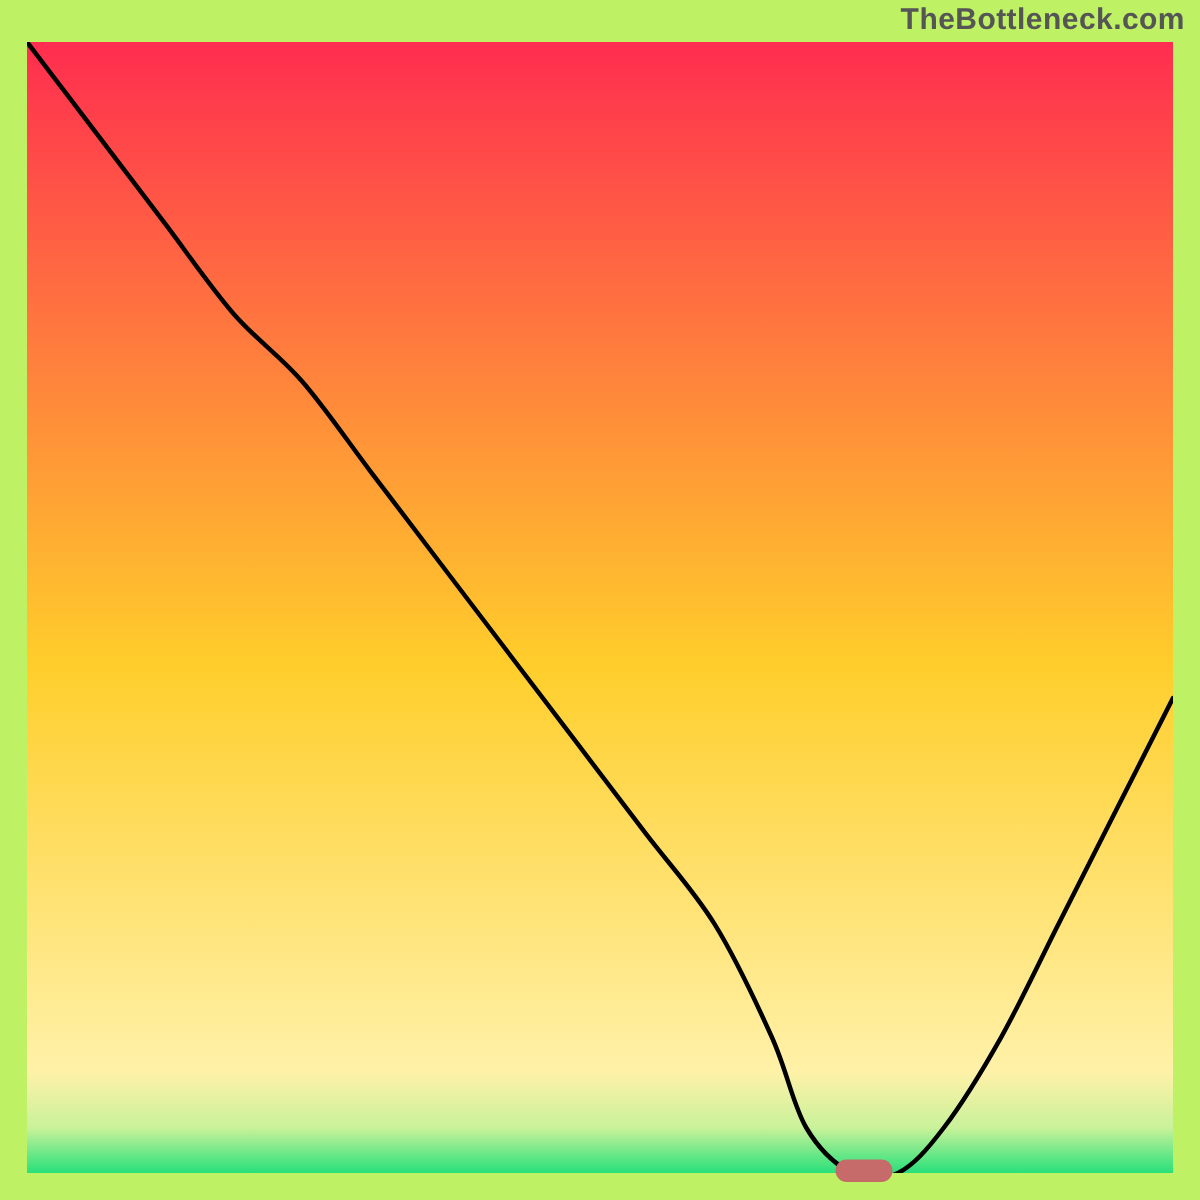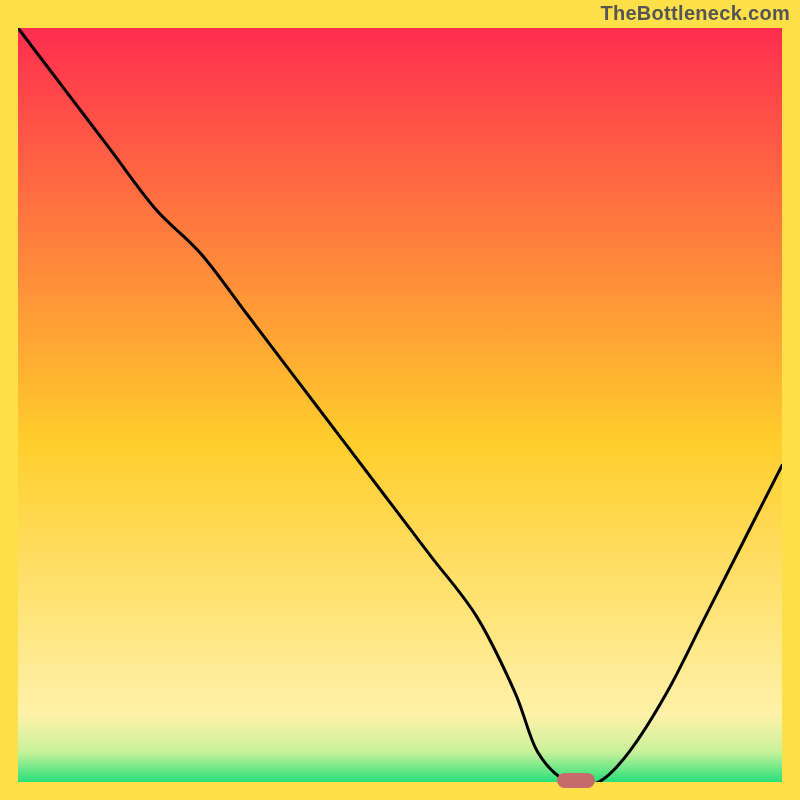--- a/index.html
+++ b/index.html
@@ -8,21 +8,21 @@
     width: 800px;
     height: 800px;
     background: #000;
     overflow: hidden;
     font-family: Arial, Helvetica, sans-serif;
   }
   .frame {
     position: relative;
     width: 800px;
     height: 800px;
-    background: #fde047;
+    background: #bef264;
   }
   .watermark {
     position: absolute;
     top: 2px;
     right: 10px;
     color: #555;
     font-size: 20px;
     font-weight: 600;
     letter-spacing: 0.3px;
     z-index: 10;

